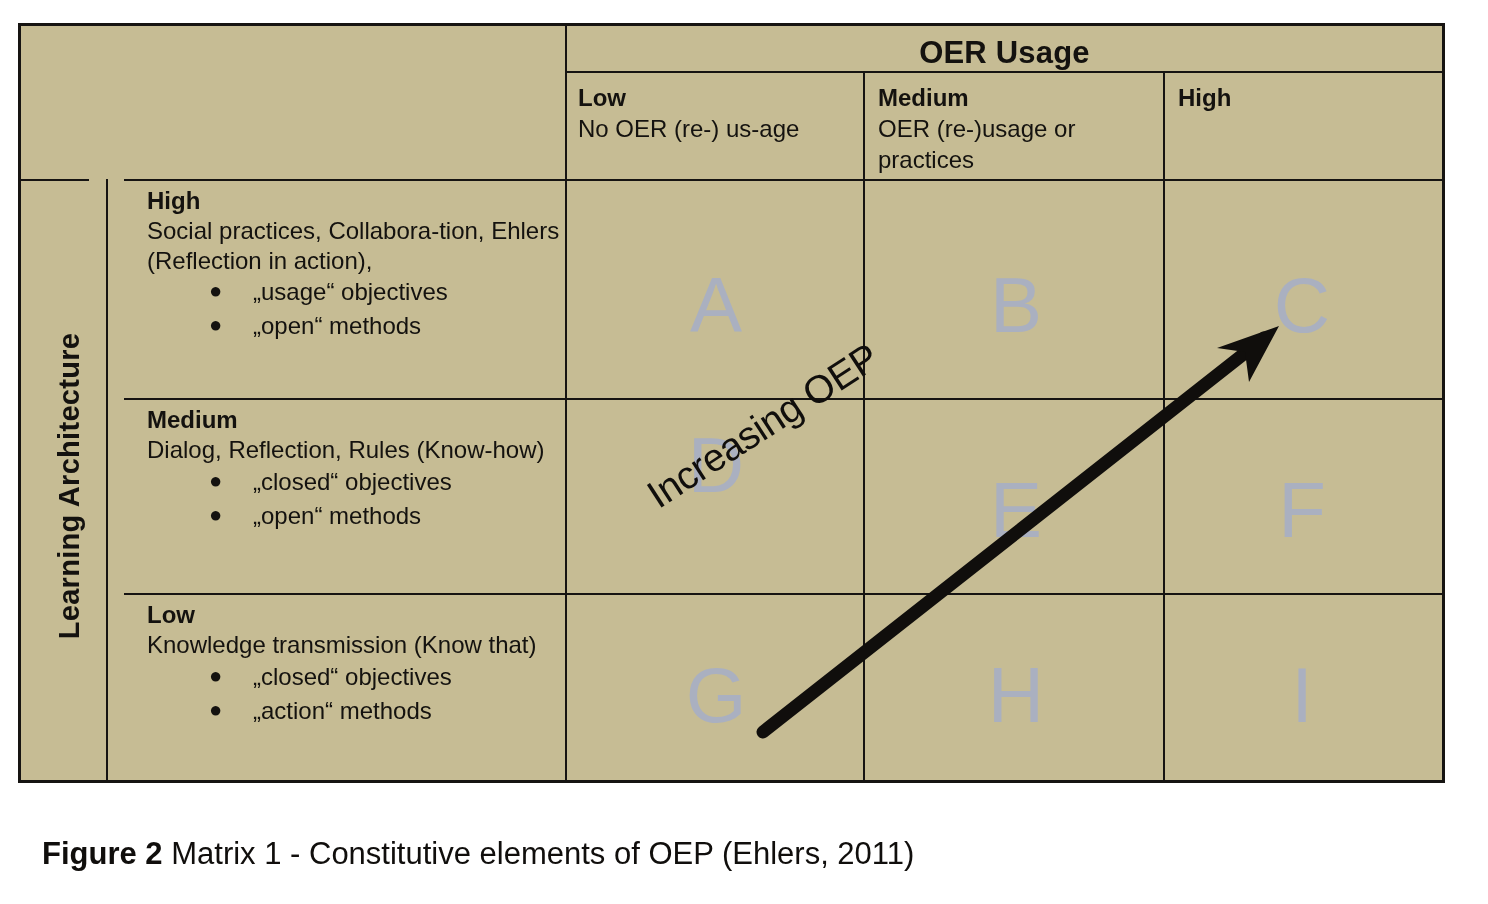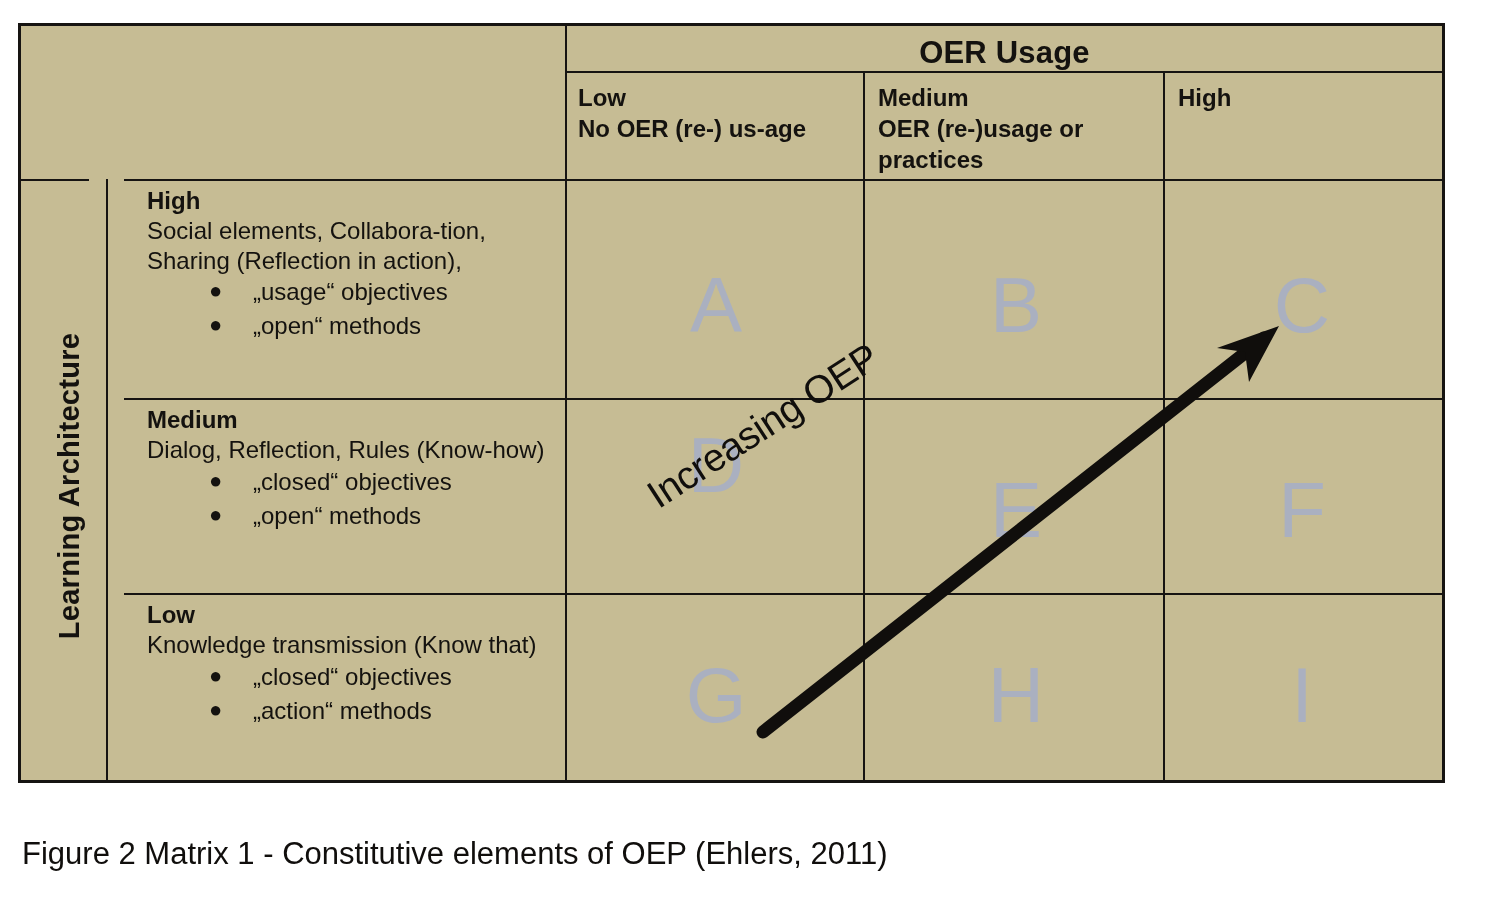--- a/index.html
+++ b/index.html
@@ -72,21 +72,21 @@
     font-size: 24px;
     line-height: 1.30;
     color: #14120f;
   }
   .colhead .lab {
     font-weight: bold;
     display: block;
   }
   .colhead .desc {
     display: block;
-    font-weight: bold;
+    font-weight: normal;
   }
 
   
   #axis-label {
     position: absolute;
     left: -252px;
     top: 440px;
     width: 600px;
     height: 40px;
     line-height: 40px;
@@ -172,21 +172,22 @@
   
   #caption {
     position: absolute;
     left: 22px;
     top: 825px;
     font-size: 31px;
     color: #100e0c;
     white-space: nowrap;
   }
   #caption .fig-num {
-    font-weight: normal;
+    font-weight: bold;
+    margin-left: 20px;
   }
 </style>
 </head>
 <body>
 
 <div id="figure">
 
   <div id="matrix">
 
     <div class="vline" style="left:85px; top:153px; height:604px;"></div>
@@ -220,21 +221,21 @@
     </div>
 
     <div class="colhead" style="left:1147px; width:272px;">
       <span class="lab">High</span>
     </div>
 
     <div id="axis-label">Learning Architecture</div>
 
     <div class="rowhead" style="top:158px; height:214px;">
       <span class="lab">High</span>
-      <span class="desc">Social elements, Collabora-tion, Sharing (Reflection in action),</span>
+      <span class="desc">Social practices, Collabora-tion, Ehlers (Reflection in action),</span>
       <ul>
         <li>
           <span class="bullet">●</span>
           <span>„usage“ objectives</span>
         </li>
         <li>
           <span class="bullet">●</span>
           <span>„open“ methods</span>
         </li>
       </ul>

